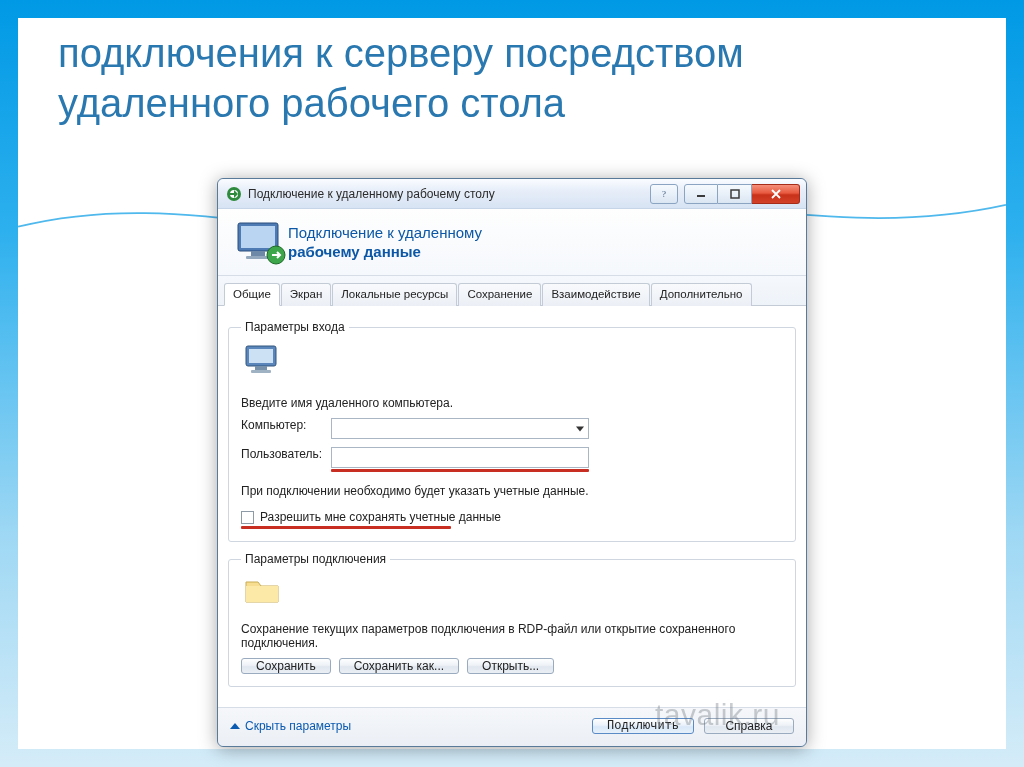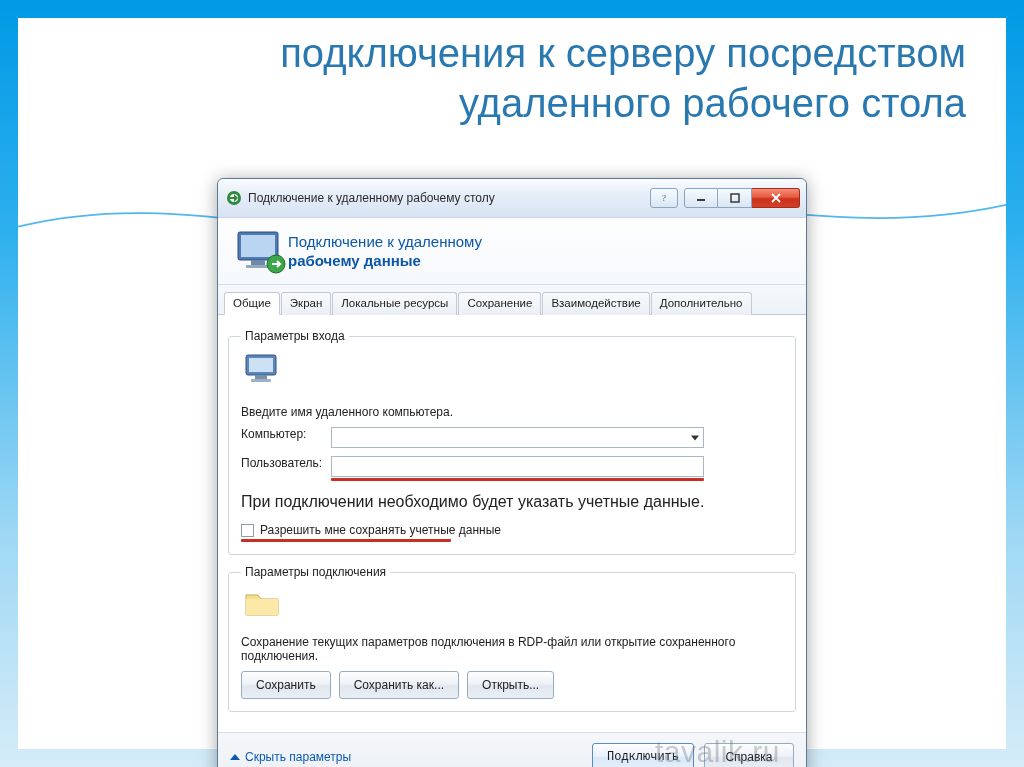--- a/index.html
+++ b/index.html
@@ -11,42 +11,42 @@
     background: linear-gradient(180deg, #0099e5 0%, #2db0ee 30%, #9fd8f4 70%, #d5ecf8 100%);
     position: relative;
     overflow: hidden;
   }
   .slide-frame {
     position: absolute;
     top: 18px; left: 18px; right: 18px; bottom: 18px;
     background: #fff;
   }
   .slide-header {
-    text-align: right;
+    text-align: left;
     color: #2a78b0;
     font-size: 40px;
     line-height: 1.25;
     padding: 10px 40px 0 40px;
     font-weight: 400;
   }
   .wave { position:absolute; left:0; right:0; top:165px; height:70px; }
   .wave svg { width:100%; height:100%; display:block; }
 
   .win7-window {
     position: absolute;
     left: 50%; transform: translateX(-50%);
     top: 160px;
     width: 590px;
     border: 1px solid #5a7a9a;
     border-radius: 6px;
     background: linear-gradient(180deg, #e9f1fb 0%, #dbe7f4 100%);
     box-shadow: 0 2px 18px rgba(0,0,0,.35);
   }
   .titlebar {
-    height: 39px;
+    height: 30px;
     display: flex;
     align-items: center;
     padding: 0 6px 0 8px;
     background: linear-gradient(180deg, #fafcff 0%, #e7eef9 40%, #d7e3f3 100%);
     border-bottom: 1px solid #c7d5e8;
     border-radius: 6px 6px 0 0;
   }
   .titlebar .title-icon {
     width:16px; height:16px; margin-right:6px;
   }
@@ -142,27 +142,27 @@
     border:1px solid #abb6c4;
     background:#fff;
     position:relative;
   }
   .combo .caret {
     position:absolute; right:4px; top:50%; transform:translateY(-50%);
     width:0; height:0; border-left:4px solid transparent; border-right:4px solid transparent;
     border-top:5px solid #333;
   }
   .underline-red { height:3px; background:#c92e22; margin-top:1px; border-radius:1px; }
-  .hint { font-size:16px; color:#222; margin-top:12px; }
+  .hint { font-size:12px; color:#222; margin-top:12px; }
   .chk-line { display:flex; align-items:center; gap:6px; margin-top:12px; font-size:12px; }
   .chk {
     width:13px; height:13px; border:1px solid #8f9aa7; background:#fff;
   }
   .btn {
-    height:28px;
+    height:16px;
     padding: 0 14px;
     font-size:12px;
     border:1px solid #9aaabf;
     border-radius:3px;
     background: linear-gradient(180deg,#fdfefe 0%, #eef2f7 45%, #e1e7ef 55%, #eaeff5 100%);
     color:#222;
     display:inline-flex; align-items:center; justify-content:center;
   }
   .btn.primary {
     border-color:#5b8bc6;

